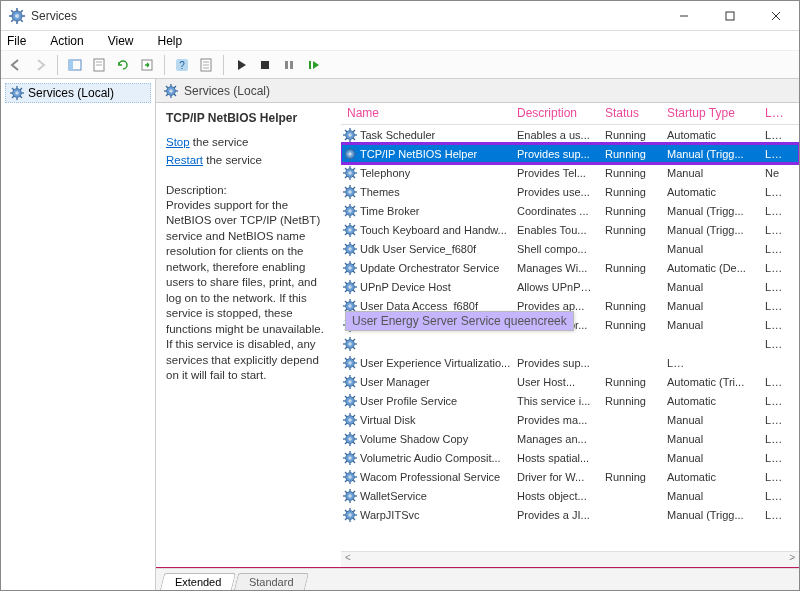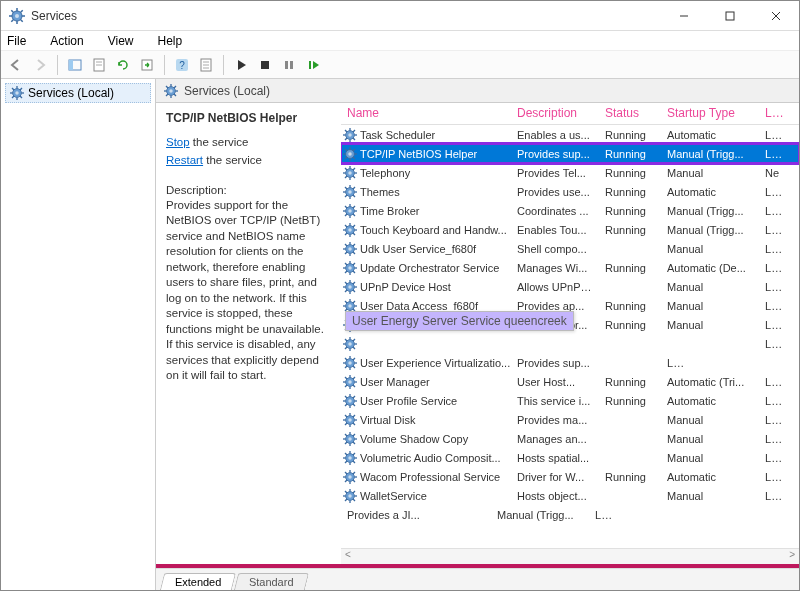--- a/index.html
+++ b/index.html
@@ -92,21 +92,21 @@
     display: flex; align-items: center;
     padding: 0 8px;
     gap: 6px;
     font-size: 12px;
     color: #444;
   }
   .pane-body {
     flex: 1;
     display: flex;
     overflow: hidden;
-    border-bottom: 4px solid #be185d;
+    border-bottom: 1px solid #be185d;
   }
   .detail-panel {
     width: 185px;
     padding: 8px 10px 8px 10px;
     font-size: 11.5px;
     color: #333;
     overflow: hidden;
   }
   .detail-panel .sel-name { font-weight: bold; margin-bottom: 8px; font-size: 12px; }
   .detail-panel .actions a { color: #0066cc; text-decoration: underline; }
@@ -600,20 +600,26 @@
                   <use href="#gear"></use>
                 </svg>
                 <span>WalletService</span>
               </div>
               <div class="cell col-desc">Hosts object...</div>
               <div class="cell col-status"></div>
               <div class="cell col-startup">Manual</div>
               <div class="cell col-logon">Loc</div>
             </div>
             <div class="row">
+              <div class="cell col-name">
+                <svg class="svc-icon" viewBox="0 0 16 16">
+                  <use href="#gear"></use>
+                </svg>
+                <span>WarpJITSvc</span>
+              </div>
               <div class="cell col-desc">Provides a JI...</div>
               <div class="cell col-status"></div>
               <div class="cell col-startup">Manual (Trigg...</div>
               <div class="cell col-logon">Loc</div>
             </div>
           </div>
         <div class="scroll-hint">
             <span>&lt;</span>
             <span>&gt;</span>
           </div>

